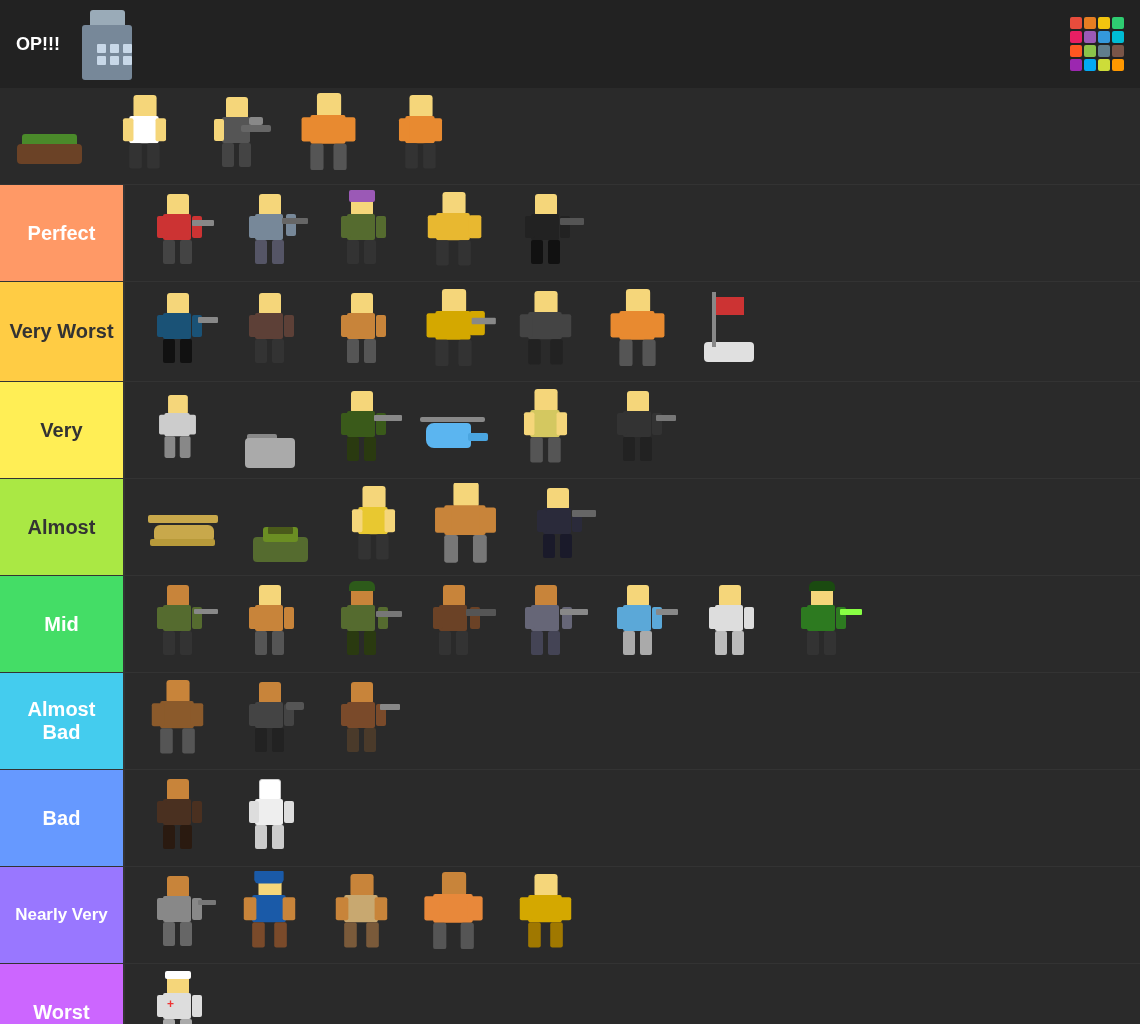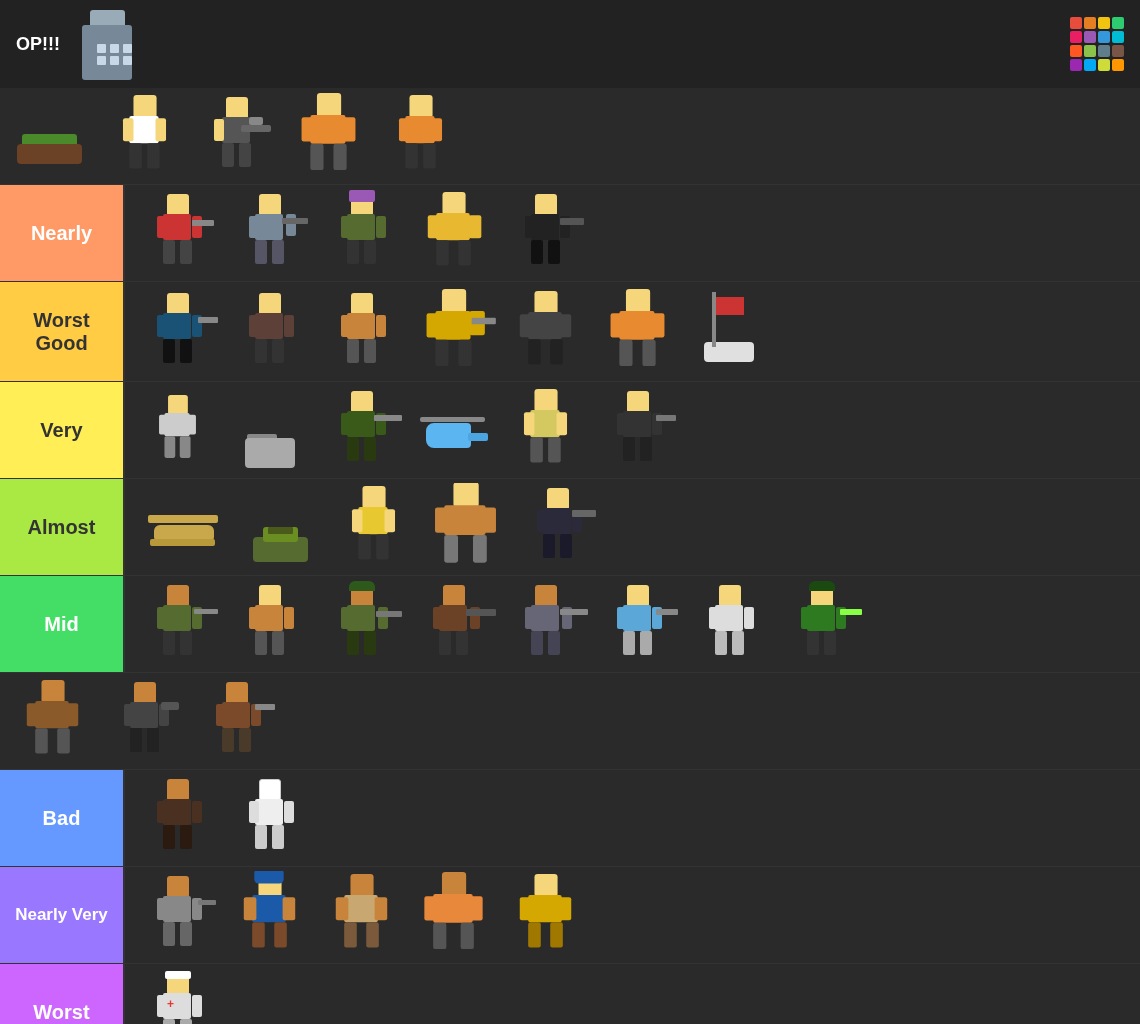--- a/index.html
+++ b/index.html
@@ -418,21 +418,21 @@
         <div class="fig-arm-l" style="background:#e88a30;left:12px;top:22px;"></div>
         <div class="fig-arm-r" style="background:#e88a30;right:12px;top:22px;"></div>
         <div class="fig-leg-l" style="background:#333;left:18px;"></div>
         <div class="fig-leg-r" style="background:#333;right:18px;"></div>
       </div>
     </div>
   </div>
 </div>
 
 <div class="tier-row">
-  <div class="tier-label" style="background:#ff9966;">Nearly</div>
+  <div class="tier-label" style="background:#ff9966;">Perfect</div>
   <div class="tier-content">
 
     <div class="item-slot">
       <div class="fig">
         <div class="fig-head" style="background:#f5d67a;left:22px;"></div>
         <div class="fig-body" style="background:#cc3333;left:18px;"></div>
         <div class="fig-arm-l" style="background:#cc3333;left:12px;top:22px;"></div>
         <div class="fig-arm-r" style="background:#cc3333;right:8px;top:22px;"></div>
         <div class="fig-leg-l" style="background:#444;left:18px;"></div>
         <div class="fig-leg-r" style="background:#444;right:18px;"></div>
@@ -483,21 +483,21 @@
         <div class="fig-arm-r" style="background:#222;right:8px;top:22px;"></div>
         <div class="fig-leg-l" style="background:#111;left:18px;"></div>
         <div class="fig-leg-r" style="background:#111;right:18px;"></div>
         <div style="position:absolute;top:24px;right:-6px;width:24px;height:7px;background:#555;border-radius:1px;"></div>
       </div>
     </div>
   </div>
 </div>
 
 <div class="tier-row" style="min-height:100px;">
-  <div class="tier-label" style="background:#ffcc44;color:#333;">Worst Good</div>
+  <div class="tier-label" style="background:#ffcc44;color:#333;">Very Worst</div>
   <div class="tier-content">
 
     <div class="item-slot">
       <div class="fig">
         <div class="fig-head" style="background:#f5d67a;left:22px;"></div>
         <div class="fig-body" style="background:#1a5276;left:18px;"></div>
         <div class="fig-arm-l" style="background:#1a5276;left:12px;top:22px;"></div>
         <div class="fig-arm-r" style="background:#1a5276;right:8px;top:22px;"></div>
         <div class="fig-leg-l" style="background:#111;left:18px;"></div>
         <div class="fig-leg-r" style="background:#111;right:18px;"></div>
@@ -790,20 +790,21 @@
         <div class="fig-arm-r" style="background:#2d7a20;right:8px;top:22px;"></div>
         <div class="fig-leg-l" style="background:#333;left:18px;"></div>
         <div class="fig-leg-r" style="background:#333;right:18px;"></div>
         <div style="position:absolute;top:24px;right:-8px;width:22px;height:6px;background:#88ff44;border-radius:1px;"></div>
       </div>
     </div>
   </div>
 </div>
 
 <div class="tier-row">
+  <div class="tier-label" style="background:#44ccee;">Almost Bad</div>
   <div class="tier-content">
 
     <div class="item-slot">
       <div class="fig" style="transform:scale(1.05)">
         <div class="fig-head" style="background:#c8843a;left:22px;"></div>
         <div class="fig-body" style="background:#8b5a2b;left:16px;width:32px;"></div>
         <div class="fig-arm-l" style="background:#8b5a2b;left:8px;top:22px;width:12px;"></div>
         <div class="fig-arm-r" style="background:#8b5a2b;right:8px;top:22px;width:12px;"></div>
         <div class="fig-leg-l" style="background:#555;left:16px;"></div>
         <div class="fig-leg-r" style="background:#555;right:16px;"></div>

